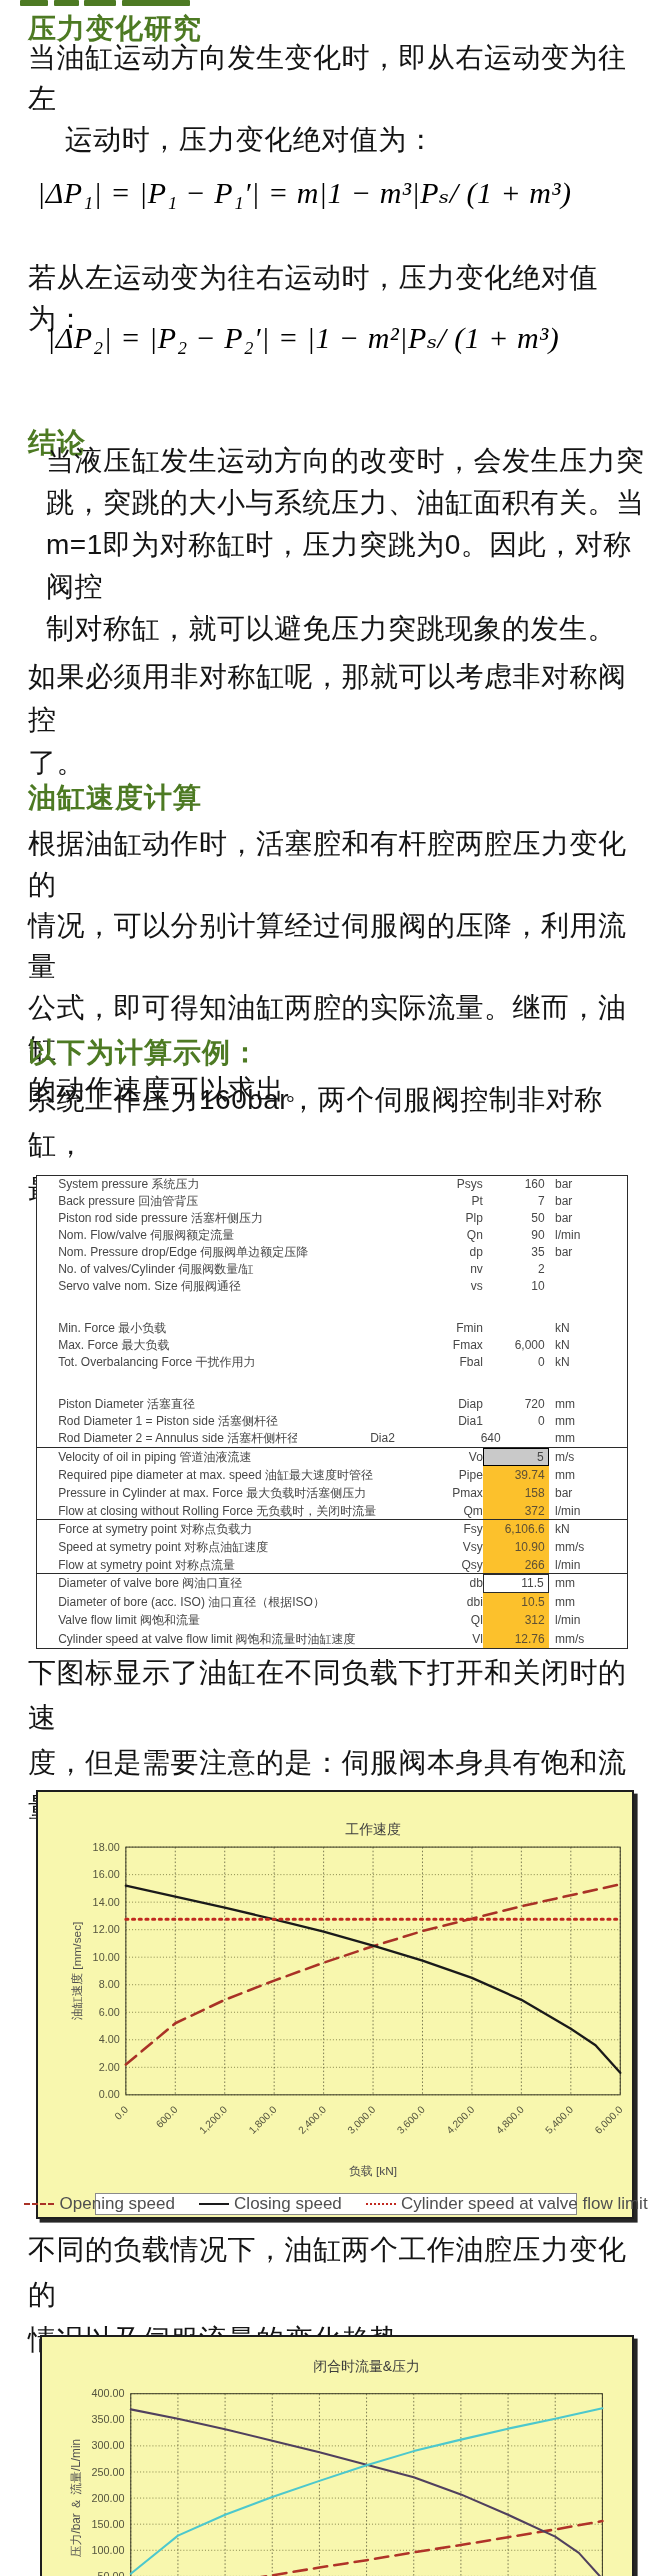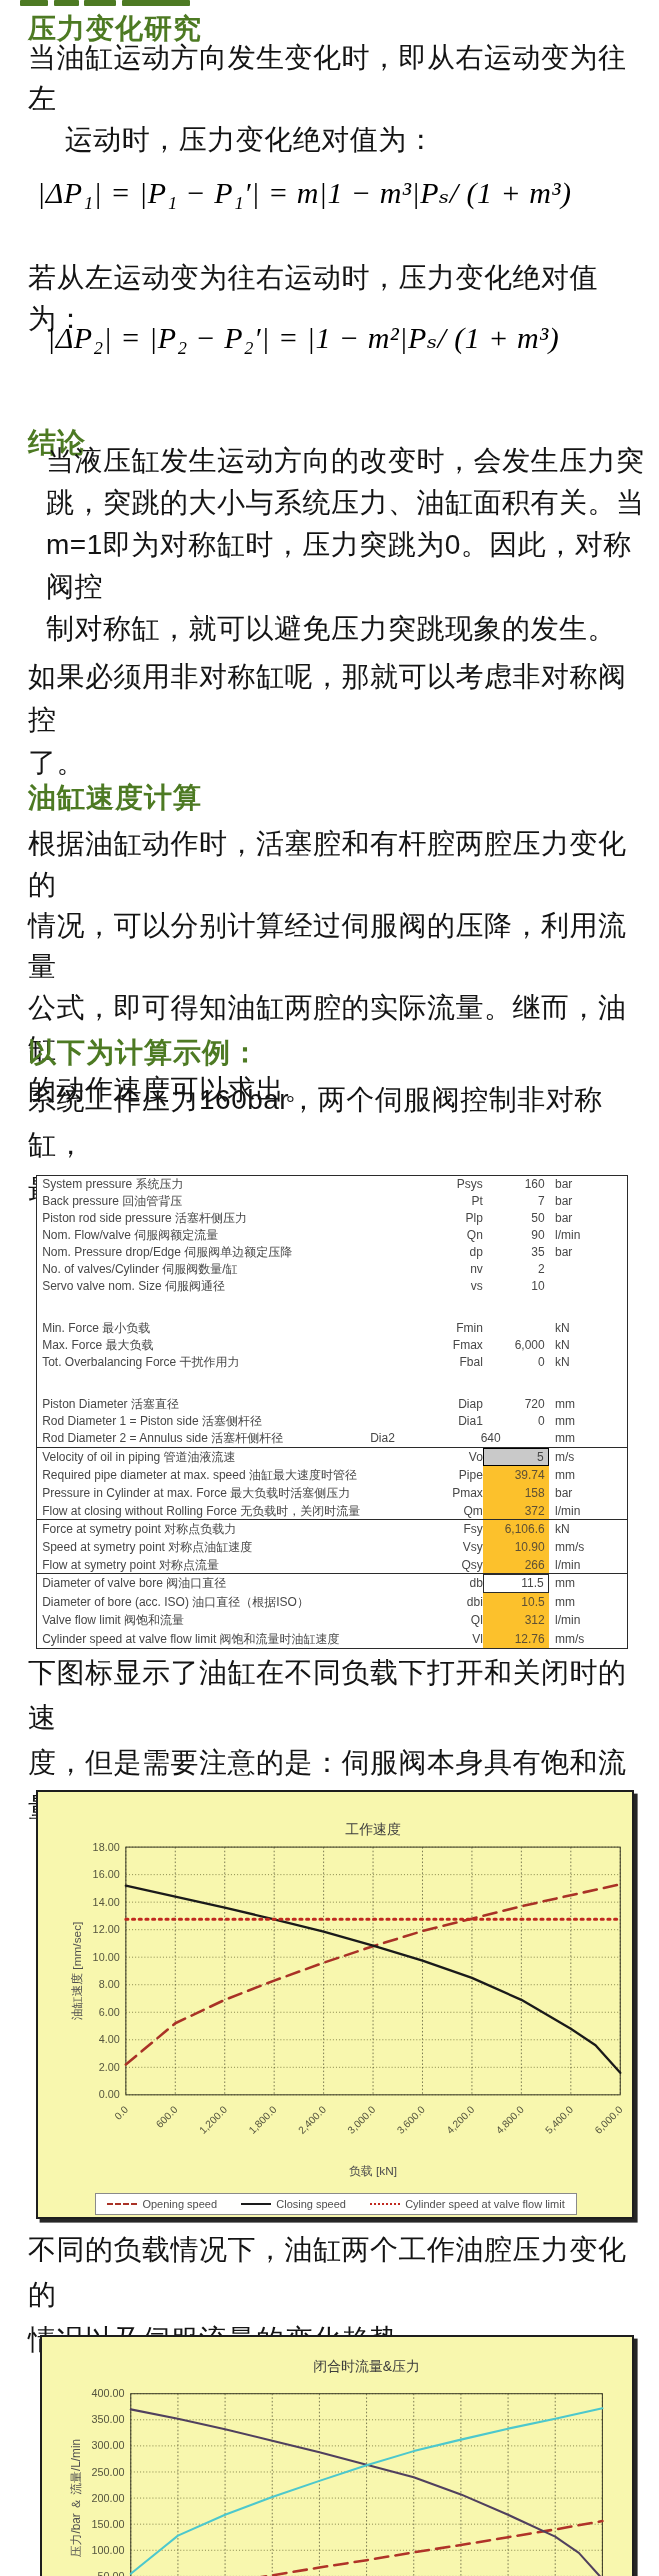--- a/index.html
+++ b/index.html
@@ -14,35 +14,35 @@
   
   .formula{position:absolute;font-family:"Liberation Serif","DejaVu Serif",serif;
            font-style:italic;font-size:30px;color:#000000;letter-spacing:0.5px;}
   
   .frag{position:absolute;top:0;height:5.7px;background:#4d7a23;border-radius:1px;}
   
   #calc-table{position:absolute;left:36px;top:1175px;width:592px;height:472px;
               font-size:12px;color:#474747;}
   .tbl-sec{position:absolute;left:0;width:592px;border:1px solid #2b2b2b;
            box-sizing:border-box;display:flex;flex-direction:column;background:#fff;}
-  .t-row{display:flex;align-items:center;flex:0 0 auto;}
+  .t-row{display:flex;align-items:center;flex:0 0 auto;margin-left:16px;}
   .t-spacer{flex:1 1 auto;}
   .c-name{flex:1;padding-left:5.2px;white-space:nowrap;overflow:hidden;}
   .c-sym{width:54px;text-align:right;flex:0 0 auto;}
   .c-val{width:66px;text-align:right;padding-right:4.1px;flex:0 0 auto;
          box-sizing:border-box;height:100%;display:flex;align-items:center;justify-content:flex-end;}
   .c-unit{width:72px;padding-left:6.2px;flex:0 0 auto;}
   .v-orange{background:#fcc12c;color:#5e5034;}
   .v-gray{background:#c9c9c9;border:1px solid #000;}
   .v-input{background:#ffffff;border:1px solid #2b2b2b;}
   
   .chart-frame{position:absolute;background:#f8f7ae;border:2.1px solid #1e1e1e;
                box-shadow:3.6px 3.6px 0 #262626;box-sizing:border-box;}
   .legend{position:absolute;background:#fffffe;border:1px solid #8a8a8a;
-          font-size:11px;color:#4f4f4f;display:flex;box-sizing:border-box;}
+          font-size:17px;color:#4f4f4f;display:flex;box-sizing:border-box;}
   .legend-row{flex-direction:row;align-items:center;justify-content:center;gap:24px;}
   .lg-item{display:flex;align-items:center;gap:5.2px;white-space:nowrap;}
   .lg-mark{display:inline-block;width:30px;height:0;flex:0 0 auto;}
 </style>
 </head>
 <body>
 
 <div>
 
   <div>

